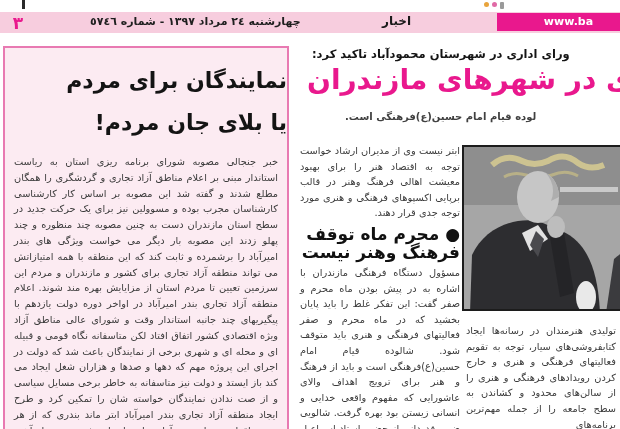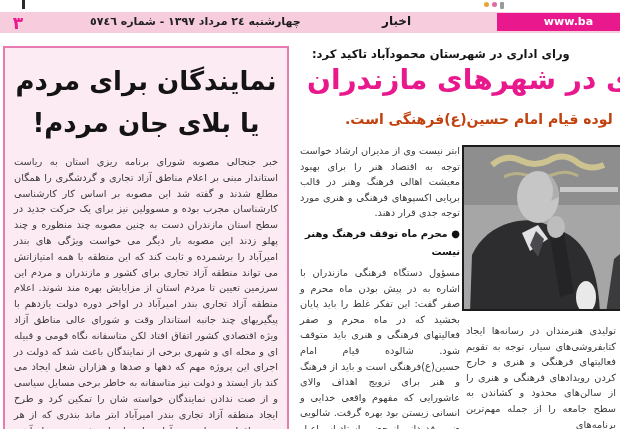--- a/index.html
+++ b/index.html
@@ -44,22 +44,22 @@
     text-align:center;line-height:18px;
   }
 
   
   .left-box{
     position:absolute;left:3px;top:46px;width:286px;height:392px;
     background:#fcebf2;border:2px solid #e87ab2;box-sizing:border-box;
   }
   .left-headline{
     margin-top:12px;
-    direction:rtl;text-align:center;
-    font-size:26px;font-weight:bold;color:#141414;line-height:42px;
+    direction:rtl;
+    font-size:22px;font-weight:bold;color:#141414;line-height:42px;
   }
   .left-body{
     margin:10px 9px 0 9px;
     direction:rtl;text-align:justify;
     font-size:9.8px;line-height:15.8px;color:#3a3a3a;
   }
 
   
   .kicker{
     position:absolute;left:312px;top:47px;
@@ -67,30 +67,30 @@
     font-size:11.5px;font-weight:bold;color:#141414;
   }
   .big-headline{
     position:absolute;left:307px;top:63px;
     direction:rtl;white-space:nowrap;
     font-size:28px;font-weight:bold;color:#e9188d;
   }
   .subhead{
     position:absolute;left:345px;top:111px;
     direction:rtl;white-space:nowrap;
-    font-size:14px;font-weight:bold;color:#c2410c;
+    font-size:10px;font-weight:bold;color:#404040;
   }
   .col1{
     position:absolute;left:300px;top:143px;width:160px;
     direction:rtl;text-align:justify;
     font-size:9.8px;line-height:15.6px;color:#3a3a3a;
   }
   .col1-subhead{
     direction:rtl;text-align:right;
-    font-size:10px;font-weight:bold;color:#111;line-height:18px;
+    font-size:17px;font-weight:bold;color:#111;line-height:18px;
     margin:4px 0 4px 0;
   }
   .col2{
     position:absolute;left:466px;top:323px;width:150px;
     direction:rtl;text-align:justify;
     font-size:9.8px;line-height:15.6px;color:#3a3a3a;
   }
 
   
   .photo{

